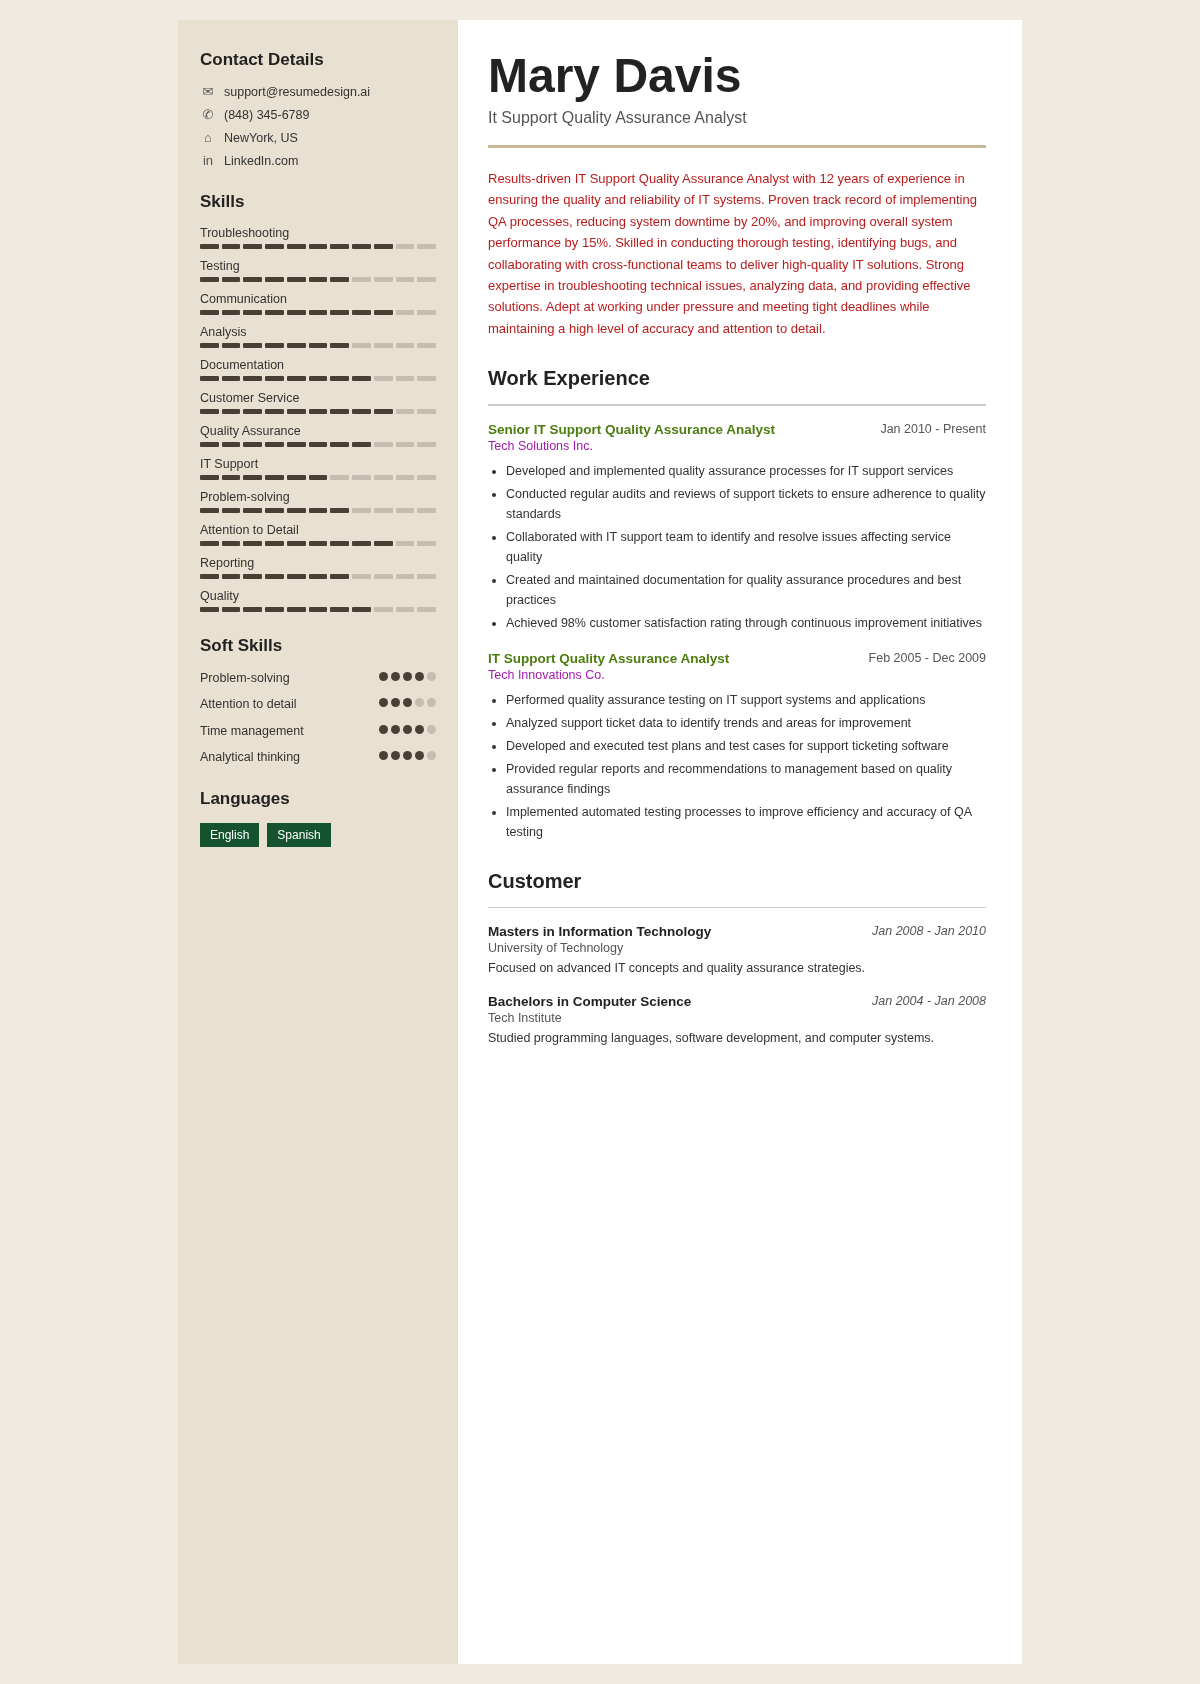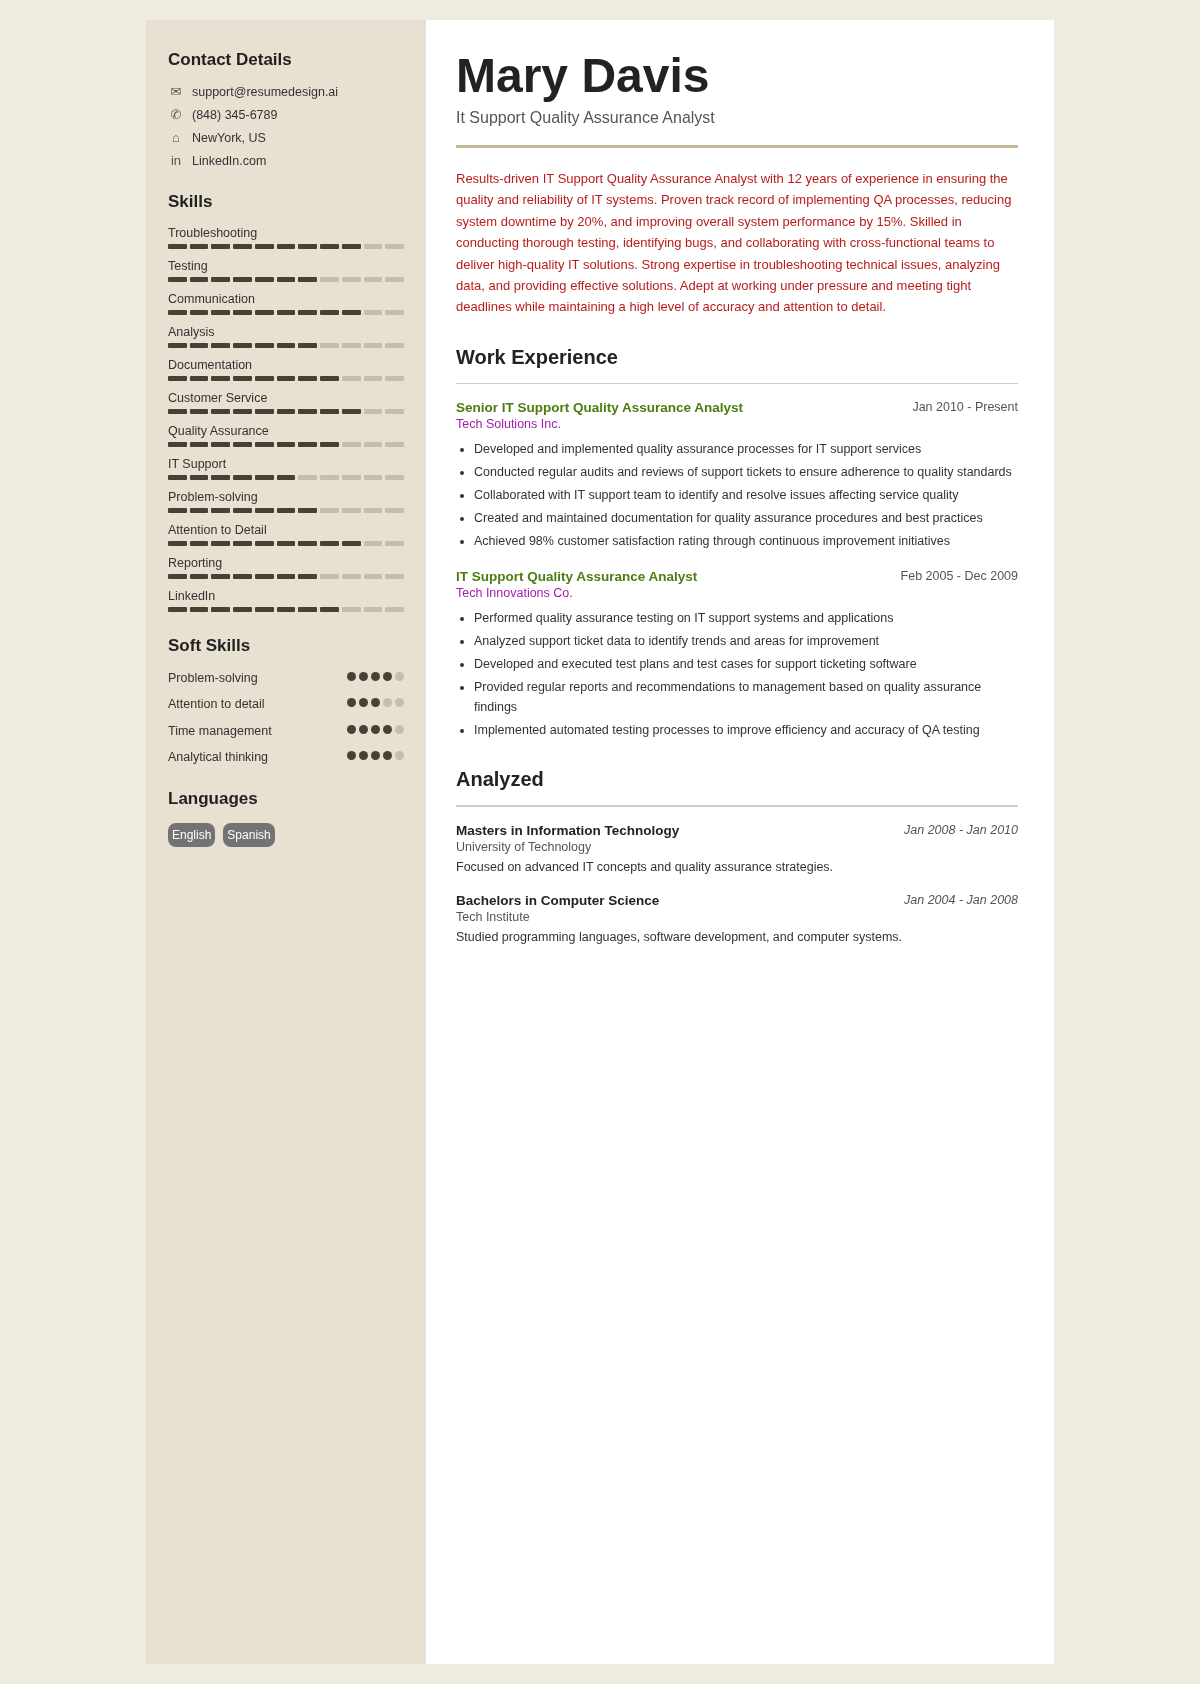--- a/index.html
+++ b/index.html
@@ -6,21 +6,21 @@
     body {
       font-family: Arial, sans-serif;
       background: #f0ebe0;
       display: flex;
       justify-content: center;
       align-items: flex-start;
       min-height: 1684px;
       padding: 20px;
     }
     .resume {
-      width: 908px;
+      width: 844px;
       background: #f0ebe0;
       display: flex;
       min-height: 1644px;
     }
     
     .sidebar {
       width: 280px;
       min-width: 280px;
       background: #e8e0d0;
       padding: 30px 22px;
@@ -97,25 +97,25 @@
     .dot.filled { background: #4a3f35; }
     .dot.empty { background: #c5bdb0; }
     
     .lang-tags {
       display: flex;
       gap: 8px;
       flex-wrap: wrap;
       margin-top: 10px;
     }
     .lang-tag {
-      background: #737373;
+      background: #14532d;
       color: #fff;
       font-size: 12px;
-      padding: 5px 4px;
-      border-radius: 8px;
+      padding: 5px 10px;
+      border-radius: 0;
       font-weight: 500;
     }
     
     .main {
       flex: 1;
       padding: 30px 36px 30px 30px;
       background: #ffffff;
     }
     .main-name {
       font-size: 48px;
@@ -388,21 +388,21 @@
           <div class="skill-segment filled"></div>
           <div class="skill-segment filled"></div>
           <div class="skill-segment filled"></div>
           <div class="skill-segment filled"></div>
           <div class="skill-segment filled"></div>
           <div class="skill-segment empty"></div>
           <div class="skill-segment empty"></div>
           <div class="skill-segment empty"></div>
           <div class="skill-segment empty"></div>
         </div>
-        <div class="skill-name">LinkedIn</div>
+        <div class="skill-name">Quality</div>
         <div class="skill-bar">
           <div class="skill-segment filled"></div>
           <div class="skill-segment filled"></div>
           <div class="skill-segment filled"></div>
           <div class="skill-segment filled"></div>
           <div class="skill-segment filled"></div>
           <div class="skill-segment filled"></div>
           <div class="skill-segment filled"></div>
           <div class="skill-segment filled"></div>
           <div class="skill-segment empty"></div>
@@ -490,21 +490,21 @@
         <div class="job-company">Tech Innovations Co.</div>
         <ul class="job-bullets">
           <li>Performed quality assurance testing on IT support systems and applications</li>
           <li>Analyzed support ticket data to identify trends and areas for improvement</li>
           <li>Developed and executed test plans and test cases for support ticketing software</li>
           <li>Provided regular reports and recommendations to management based on quality assurance findings</li>
           <li>Implemented automated testing processes to improve efficiency and accuracy of QA testing</li>
         </ul>
       </div>
 
-    <div class="section-title">Analyzed</div>
+    <div class="section-title">Customer</div>
     <div class="section-divider"></div>
     <div id="edu-container">
         <div class="edu-header">
           <div class="edu-title">Masters in Information Technology</div>
           <div class="edu-dates">Jan 2008 - Jan 2010</div>
         </div>
         <div class="edu-school">University of Technology</div>
         <div class="edu-desc">Focused on advanced IT concepts and quality assurance strategies.</div>
         <div class="edu-header">
           <div class="edu-title">Bachelors in Computer Science</div>

